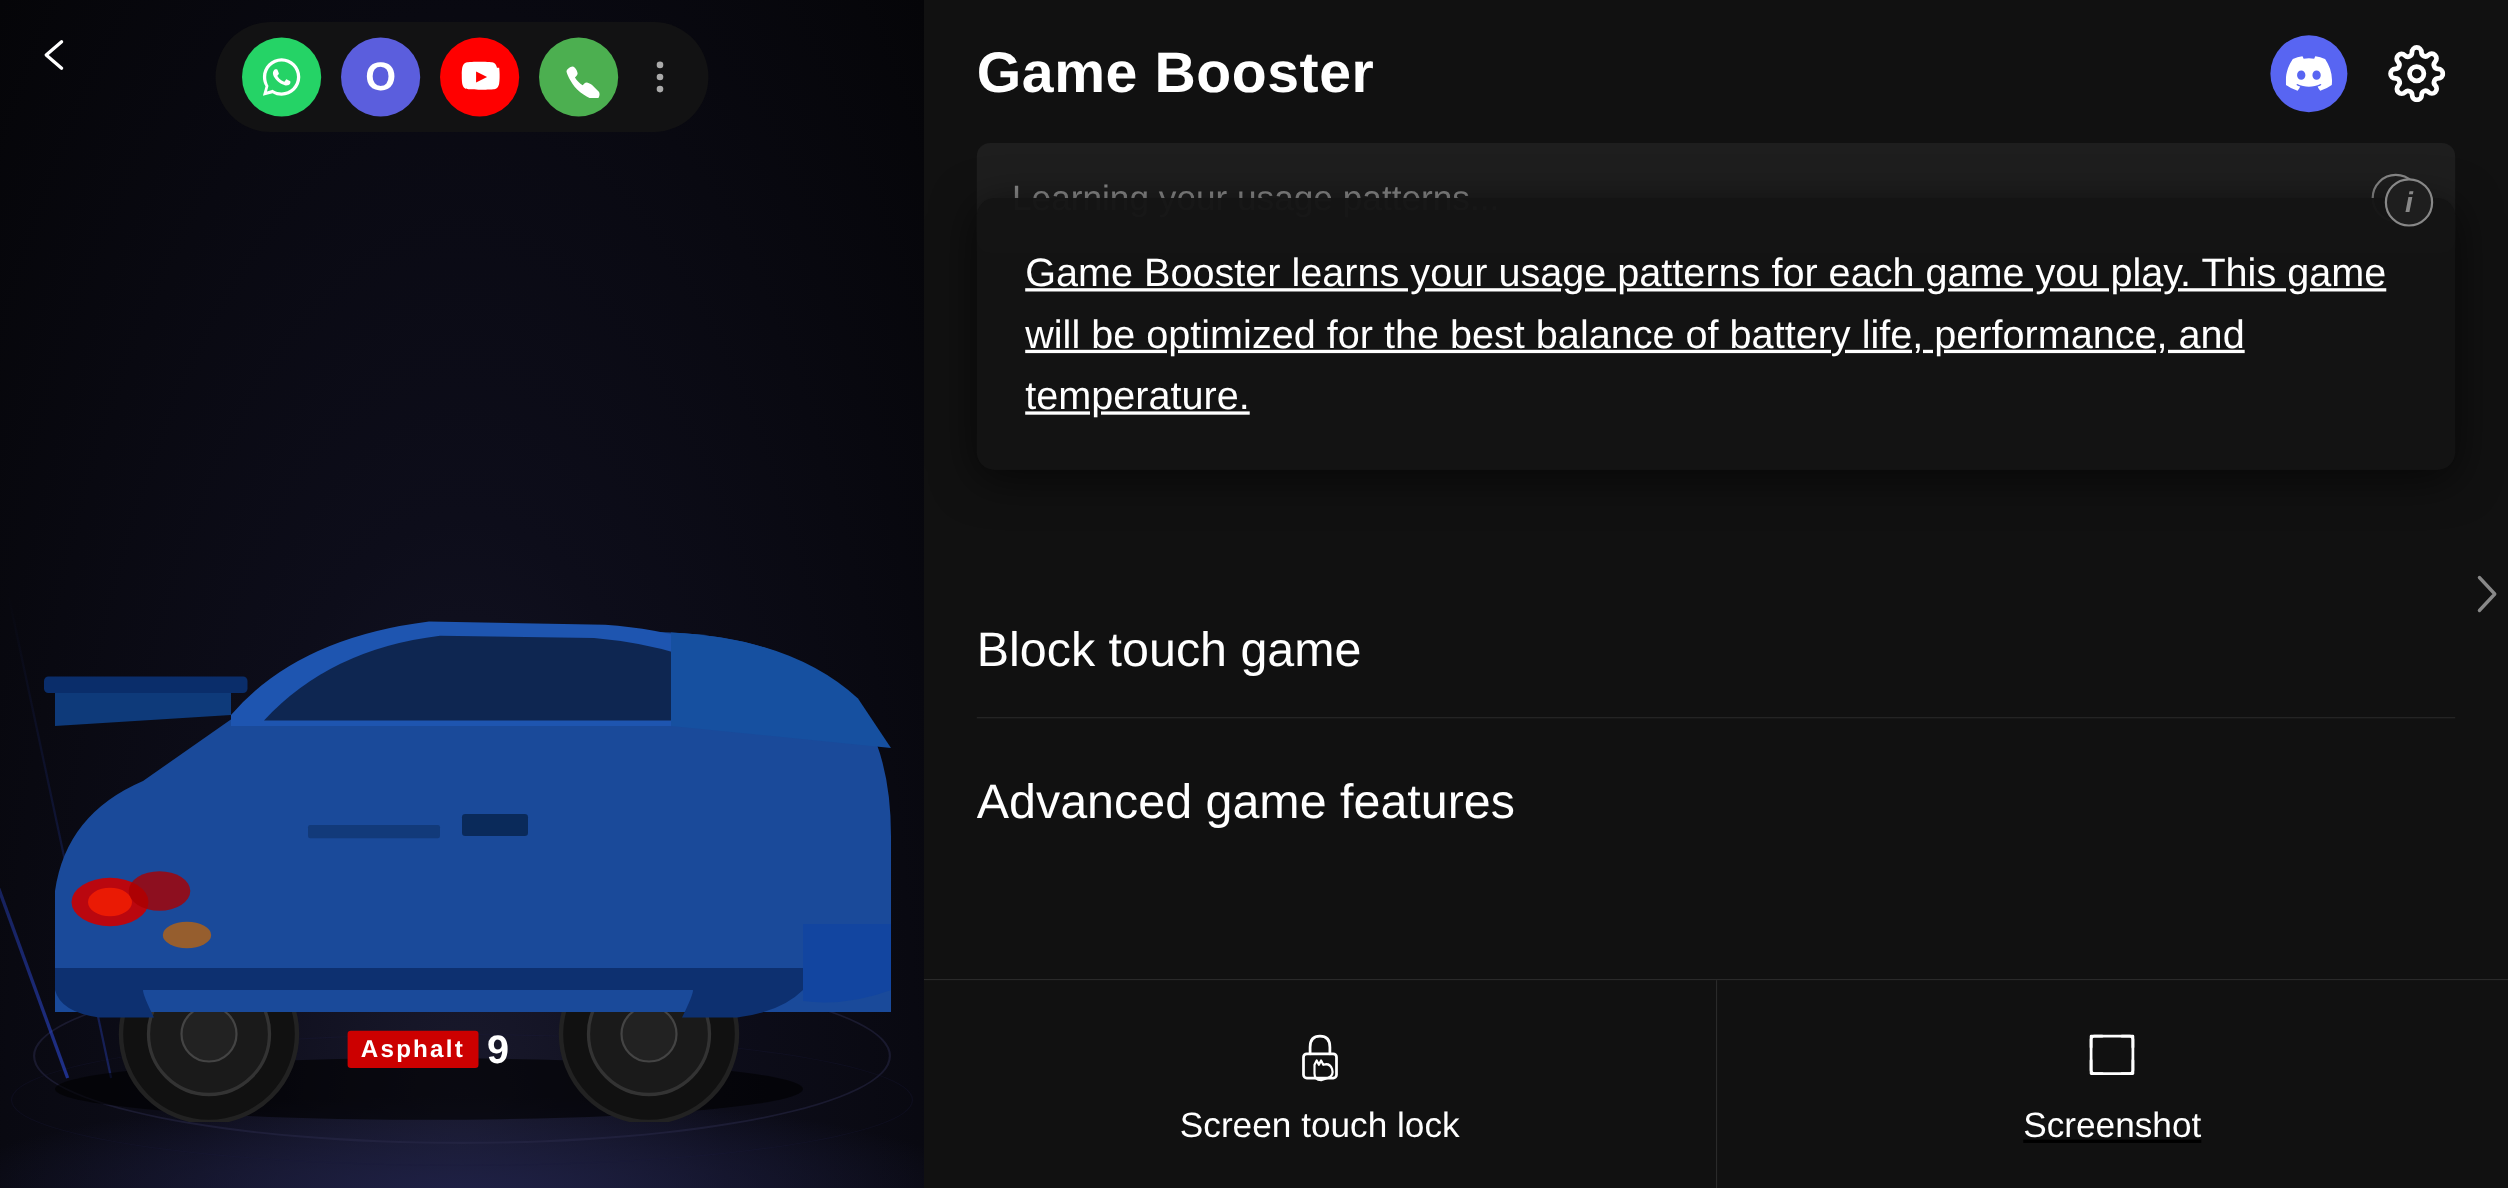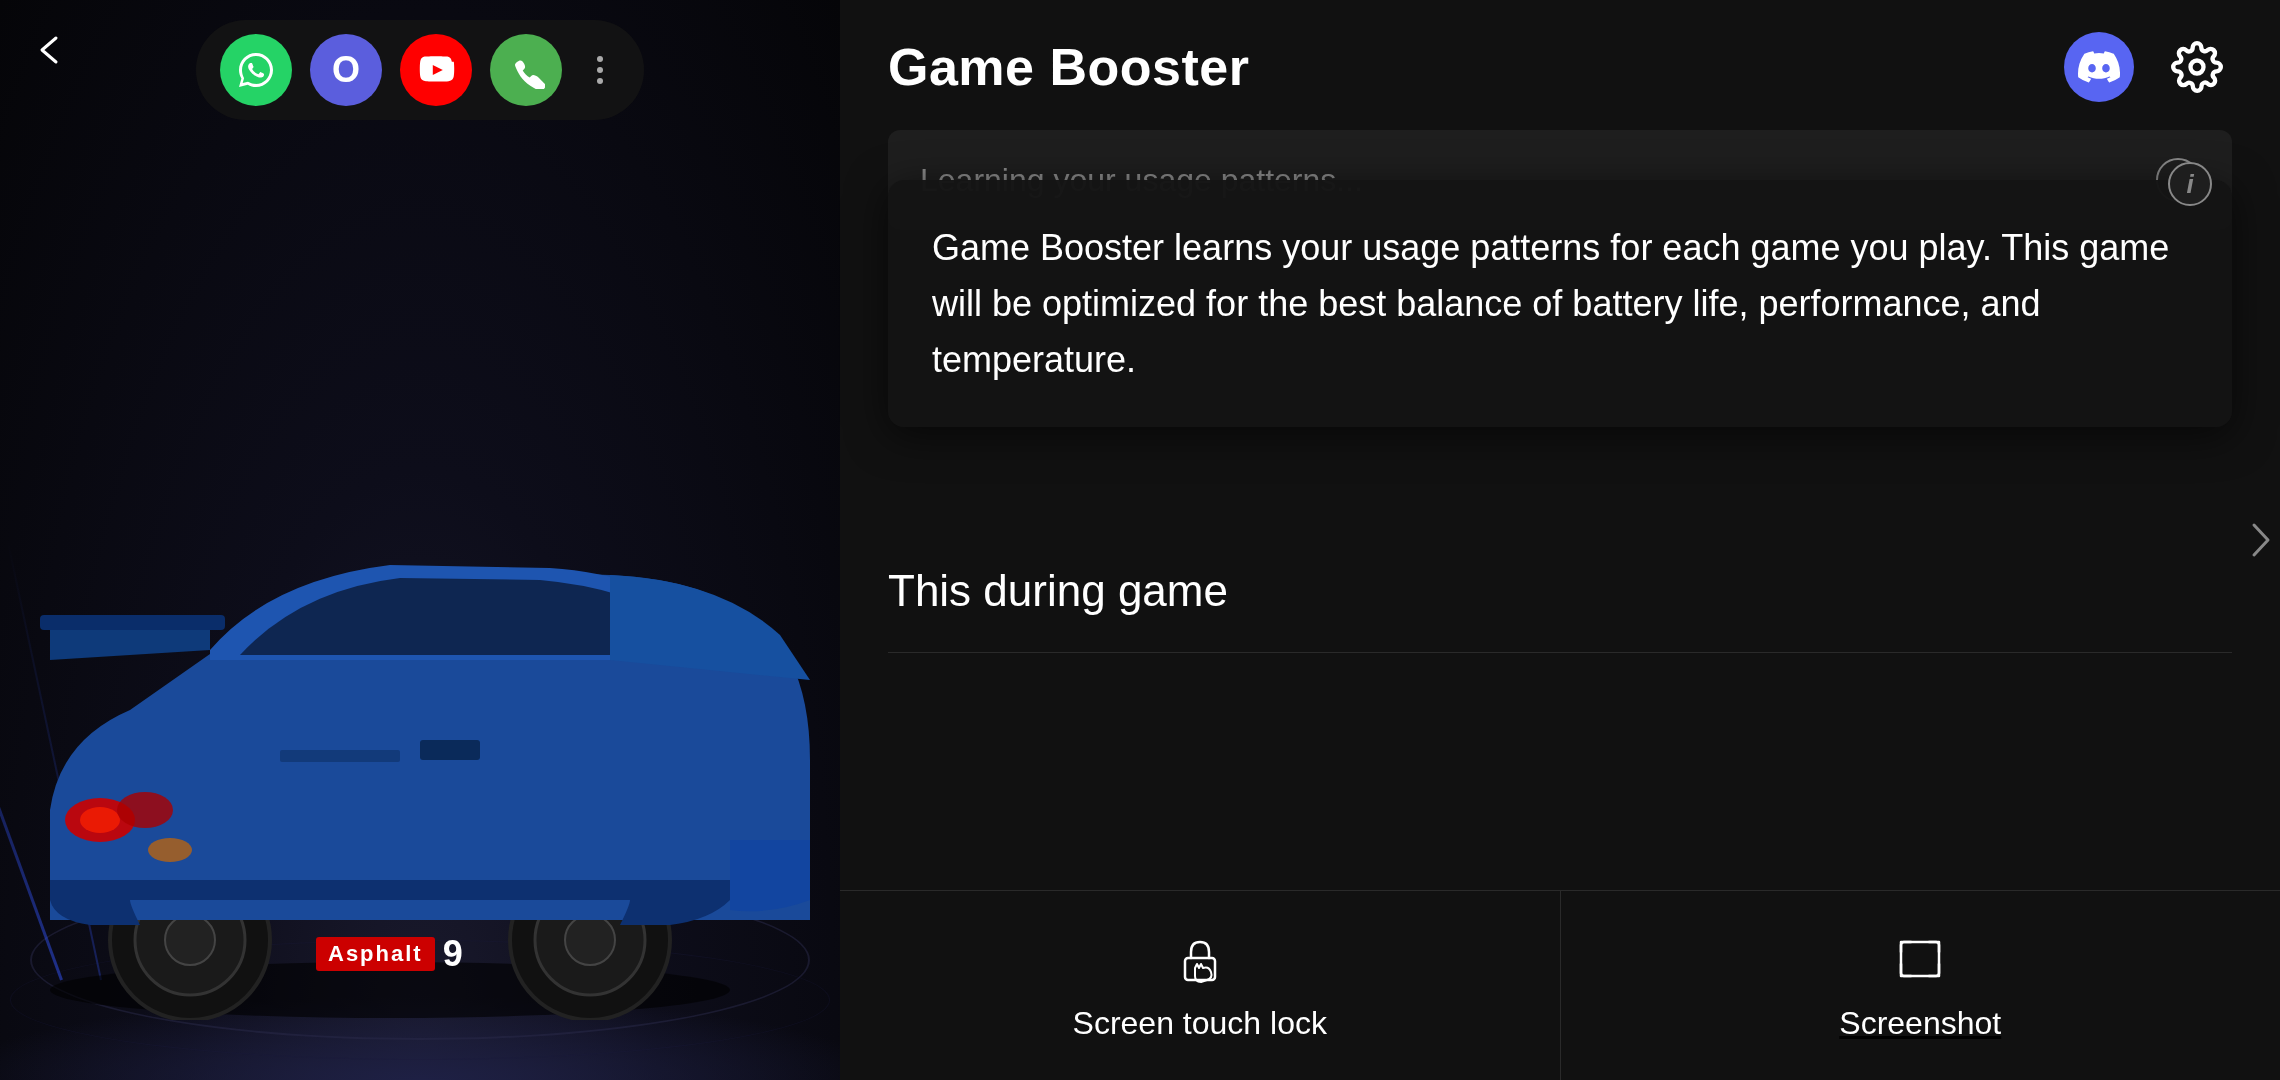--- a/index.html
+++ b/index.html
@@ -192,20 +192,21 @@
       border-radius: 16px;
       padding: 40px 44px;
       z-index: 20;
       box-shadow: 0 8px 40px rgba(0,0,0,0.6);
     }
 
     .tooltip-text {
       color: #ffffff;
       font-size: 36px;
       line-height: 1.55;
+      text-decoration: underline;
     }
 
     .tooltip-info-icon {
       position: absolute;
       top: -18px;
       right: 20px;
       width: 44px;
       height: 44px;
       border-radius: 50%;
       border: 2px solid #888;
@@ -407,24 +408,25 @@
   </div>
 
   <div class="right-arrow">
     <svg width="28" height="50" viewBox="0 0 28 50" fill="none" stroke="#888" stroke-width="3">
       <polyline points="8,10 22,25 8,40" stroke-linecap="round" stroke-linejoin="round"></polyline>
     </svg>
   </div>
 
   <div style="height:280px;"></div>
 
-  <div class="section-title">This during game</div>
+  <div class="section-title">Block touch game</div>
 
   <div class="divider"></div>
 
+  <div class="section-title">Advanced game features</div>
 
   <div class="bottom-toolbar">
     <div class="toolbar-btn">
       <div class="toolbar-icon">
         <svg width="58" height="58" viewBox="0 0 58 58" fill="none">
 
           <rect x="14" y="28" width="30" height="22" rx="3" stroke="white" stroke-width="2.5" fill="none"></rect>
 
           <path d="M20 28 V22 Q20 12 29 12 Q38 12 38 22 V28" stroke="white" stroke-width="2.5" fill="none" stroke-linecap="round"></path>
 

